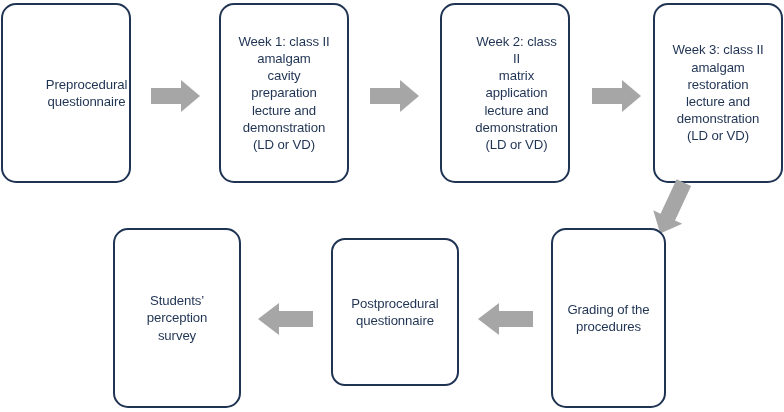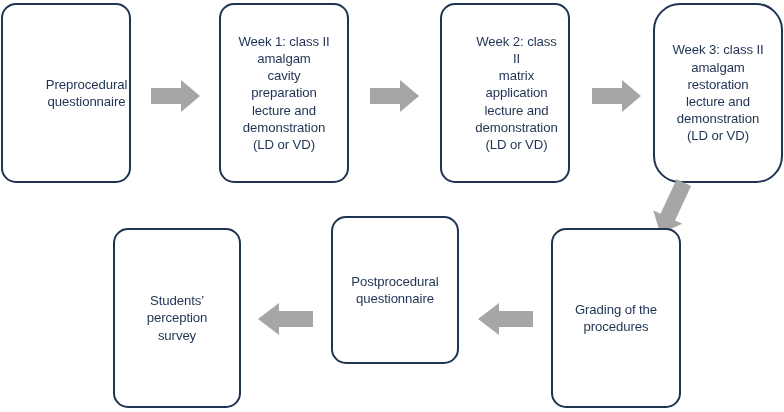--- a/index.html
+++ b/index.html
@@ -36,26 +36,26 @@
   }
   .arrow {
     position: absolute;
   }
   .arrow svg { display: block; overflow: visible; }
 
   
   #node-pre   { left: 1px;   top: 3px;   width: 130px; height: 180px; padding-left: 48px; }
   #node-w1    { left: 219px; top: 3px;   width: 130px; height: 180px; }
   #node-w2    { left: 440px; top: 3px;   width: 130px; height: 180px; padding-left: 30px; }
-  #node-w3    { left: 653px; top: 3px;   width: 130px; height: 180px; border-radius: 27px; }
+  #node-w3    { left: 653px; top: 3px;   width: 130px; height: 180px; }
 
   
   #node-survey { left: 113px; top: 228px; width: 128px; height: 180px; }
-  #node-post   { left: 331px; top: 216px; width: 128px; height: 148px; }
-  #node-grade  { left: 551px; top: 228px; width: 130px; height: 180px; }
+  #node-post   { left: 331px; top: 238px; width: 128px; height: 148px; border-radius: 14px; }
+  #node-grade  { left: 551px; top: 228px; width: 115px; height: 180px; }
 
   
   #arrow-1 { left: 151px; top: 80px; width: 49px;  height: 32px; }
   #arrow-2 { left: 370px; top: 80px; width: 49px;  height: 32px; }
   #arrow-3 { left: 592px; top: 80px; width: 49px;  height: 32px; }
   #arrow-4 { left: 648px; top: 180px; width: 48px; height: 56px; }
   #arrow-5 { left: 478px; top: 303px; width: 55px; height: 32px; }
   #arrow-6 { left: 258px; top: 303px; width: 55px; height: 32px; }
 </style>
 </head>

